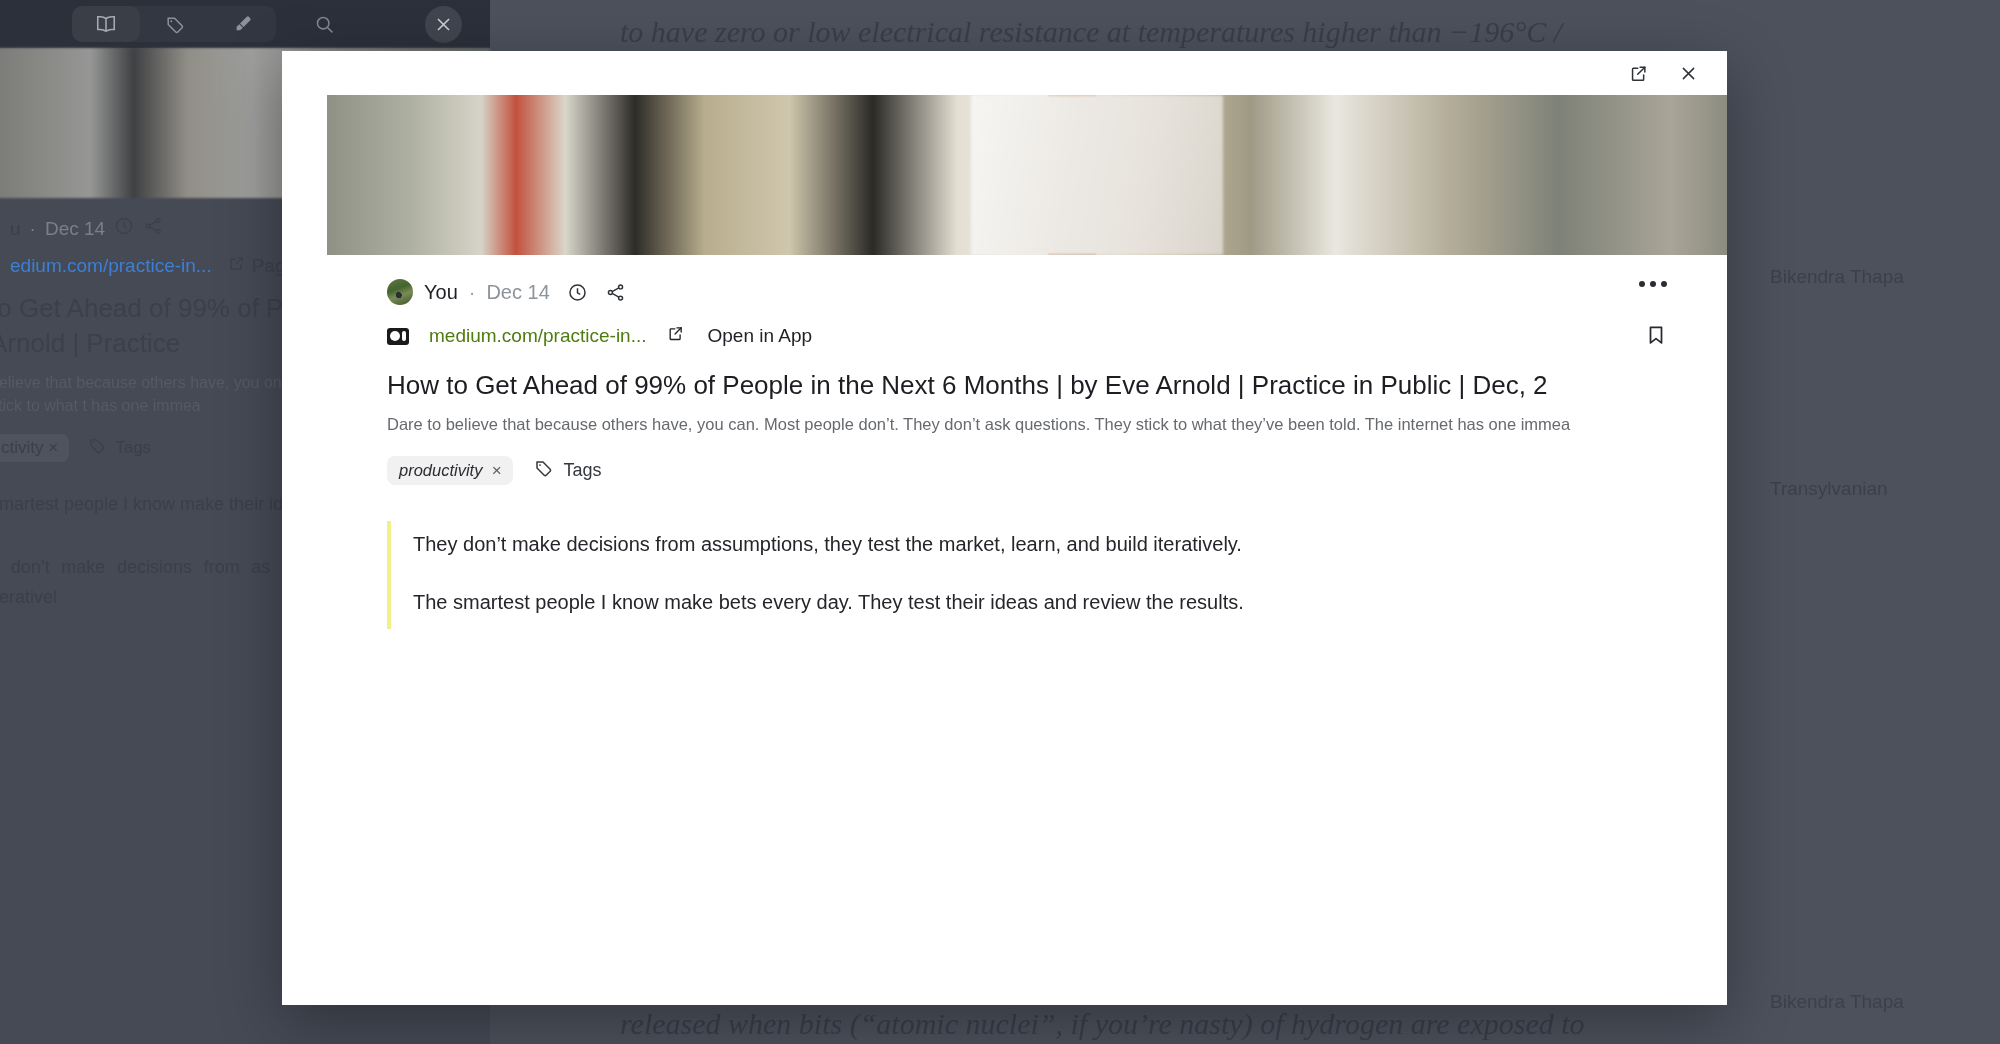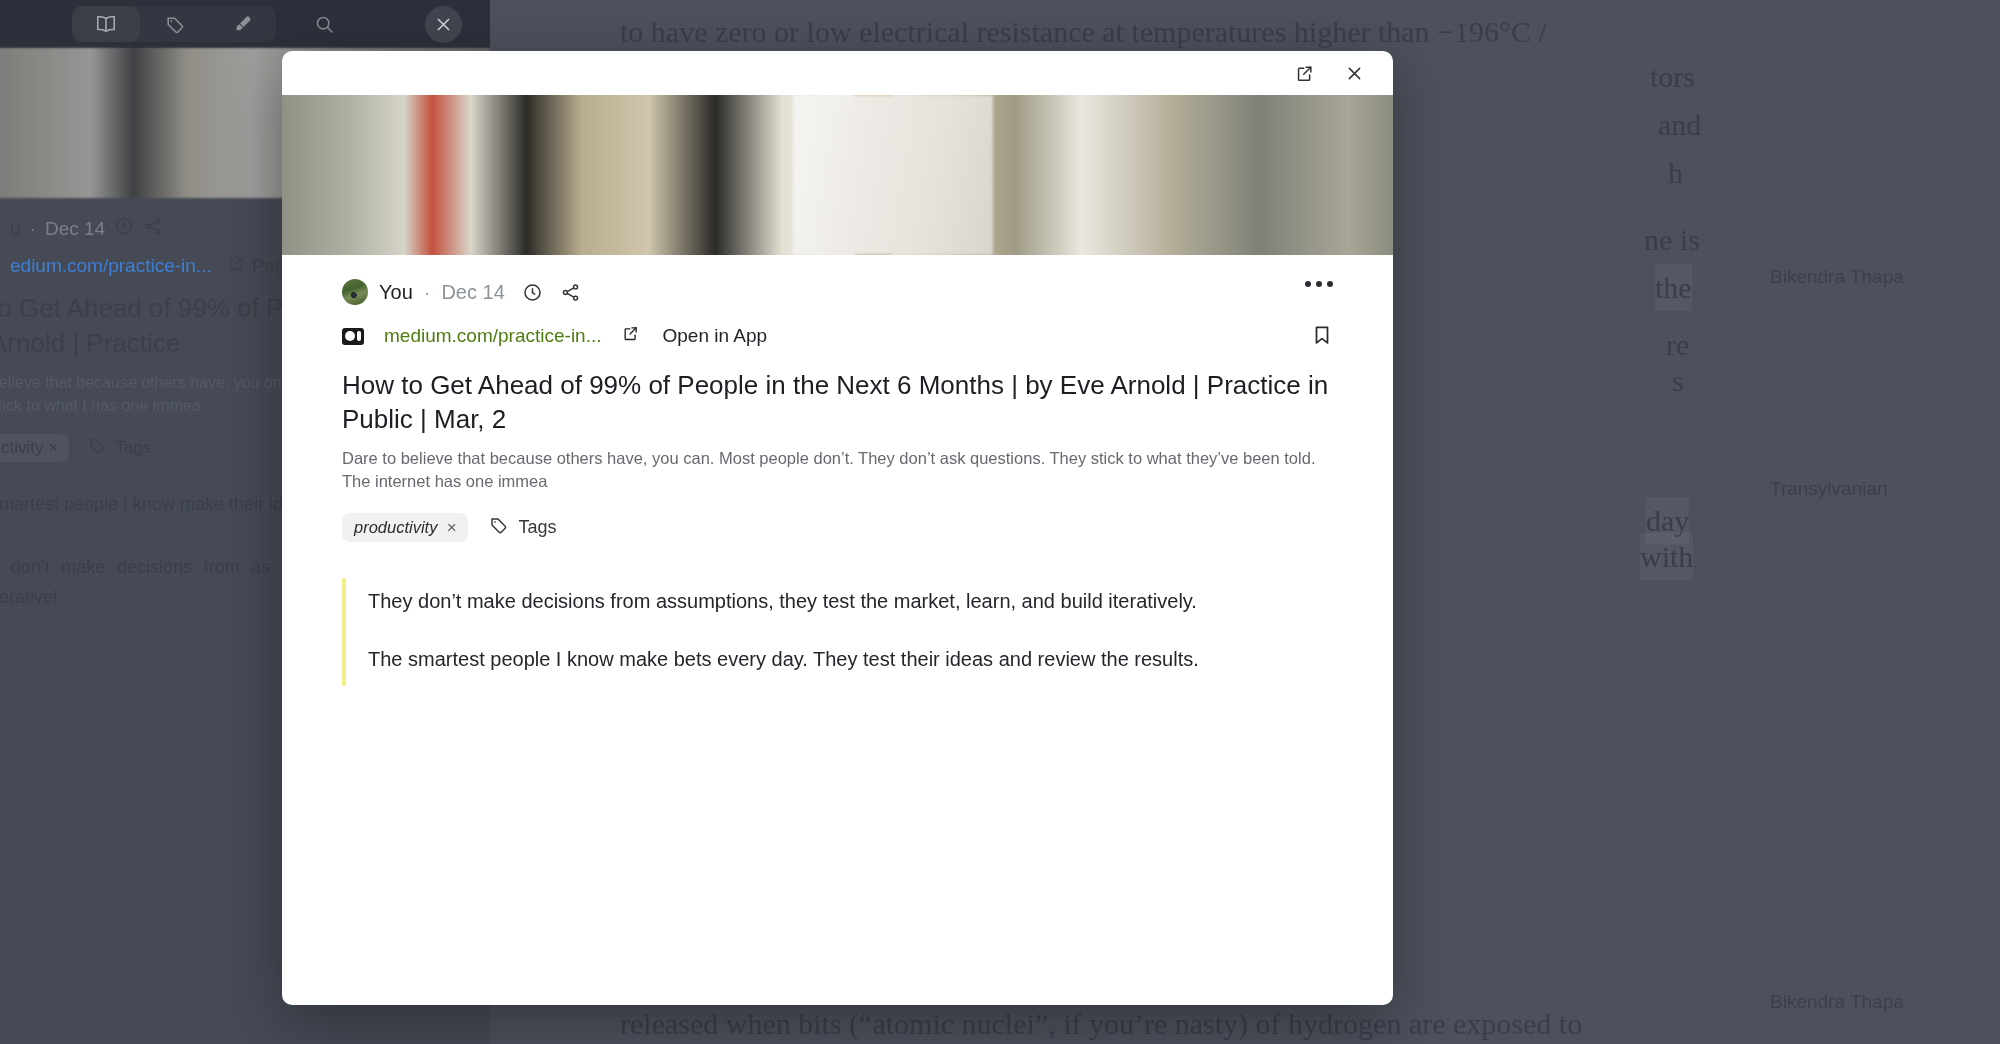--- a/index.html
+++ b/index.html
@@ -17,21 +17,21 @@
   }
   .bg-article {
     position:absolute;
     left:500px; top:0; right:0; bottom:0;
     padding:0 60px;
     font-family:"Liberation Serif", serif;
     color:#393e49;
     font-size:30px;
     line-height:1.58;
   }
-  .bg-line { white-space:nowrap; }
+  .bg-line { white-space:nowrap;font-style:italic; }
   .bg-line.hl { background:rgba(255,255,255,0.045); display:inline; }
   .bg-margin-note {
     position:absolute;
     font-family:"Liberation Sans", sans-serif;
     font-size:19px;
     color:#3b404b;
   }
 
   
   .bg-left-panel {
@@ -99,25 +99,26 @@
     color:#545a66; width:520px;
   }
   .bg-tags { padding:16px 0 0 40px; display:flex; align-items:center; gap:18px; font-size:17px; }
   .bg-chip { background:rgba(255,255,255,.05); border-radius:7px; padding:4px 11px; }
   .bg-quote { padding:28px 0 0 40px; font-size:18px; line-height:1.65; width:540px; text-align:justify; }
 
   
   #modal {
     position:absolute;
     left:282px; top:51px;
-    width:1111px; height:954px;
+    width:1445px; height:954px;
     background:#ffffff;
-    border-radius:10px;
+    border-radius:0;
     box-shadow:0 18px 60px rgba(0,0,0,.32);
     overflow:hidden;
+    padding-left:45px;
   }
   .modal-topbar {
     height:44px;
     display:flex; align-items:center; justify-content:flex-end;
     gap:24px; padding-right:26px;
   }
   .icon-btn {
     width:26px; height:26px;
     display:flex; align-items:center; justify-content:center;
     cursor:pointer; color:#2f3338;
@@ -409,21 +410,21 @@
         </span>
         <span>Open in App</span>
       </span>
       <span class="bookmark">
         <svg width="22" height="24" viewBox="0 0 24 24" fill="none" stroke="#27292e" stroke-width="1.9" stroke-linejoin="round">
           <path d="M6 3.6h12v17l-6-4.6-6 4.6Z"></path>
         </svg>
       </span>
     </div>
 
-    <div class="art-title">How to Get Ahead of 99% of People in the Next 6 Months | by Eve Arnold | Practice in Public | Mar, 2</div>
+    <div class="art-title">How to Get Ahead of 99% of People in the Next 6 Months | by Eve Arnold | Practice in Public | Dec, 2</div>
     <div class="art-desc">Dare to believe that because others have, you can. Most people don’t. They don’t ask questions. They stick to what they’ve been told. The internet has one immea</div>
 
     <div class="row-tags">
       <span class="chip">
         <span>productivity</span>
         <span class="x">×</span>
       </span>
       <span class="tags-add">
         <span>
           <svg width="20" height="20" viewBox="0 0 24 24" fill="none" stroke="#34373d" stroke-width="1.8" stroke-linejoin="round">

